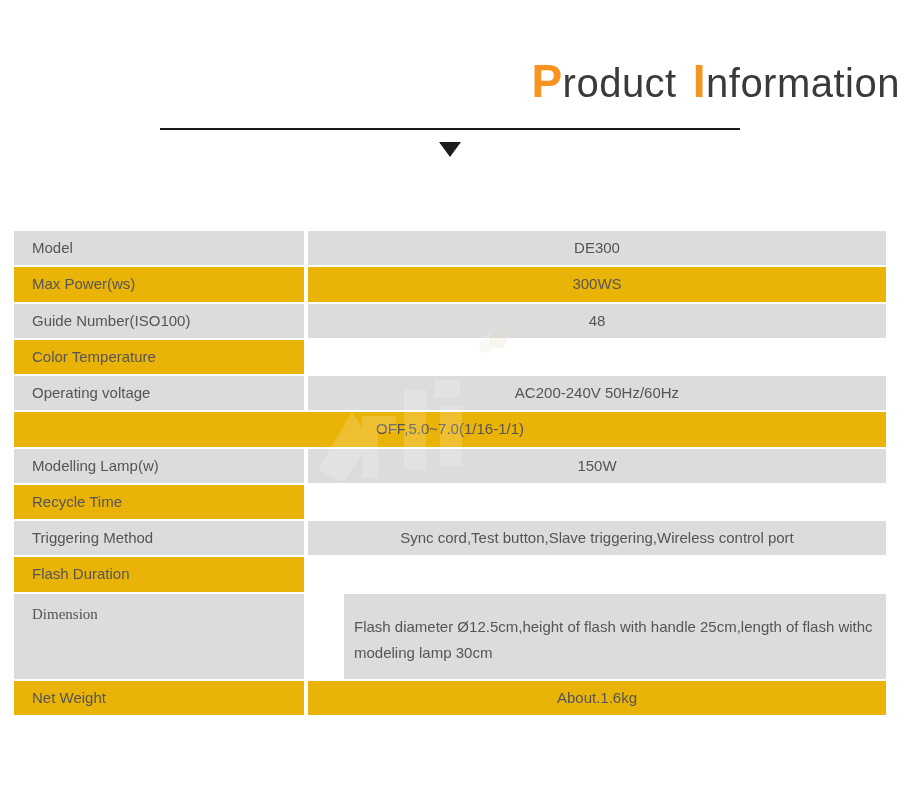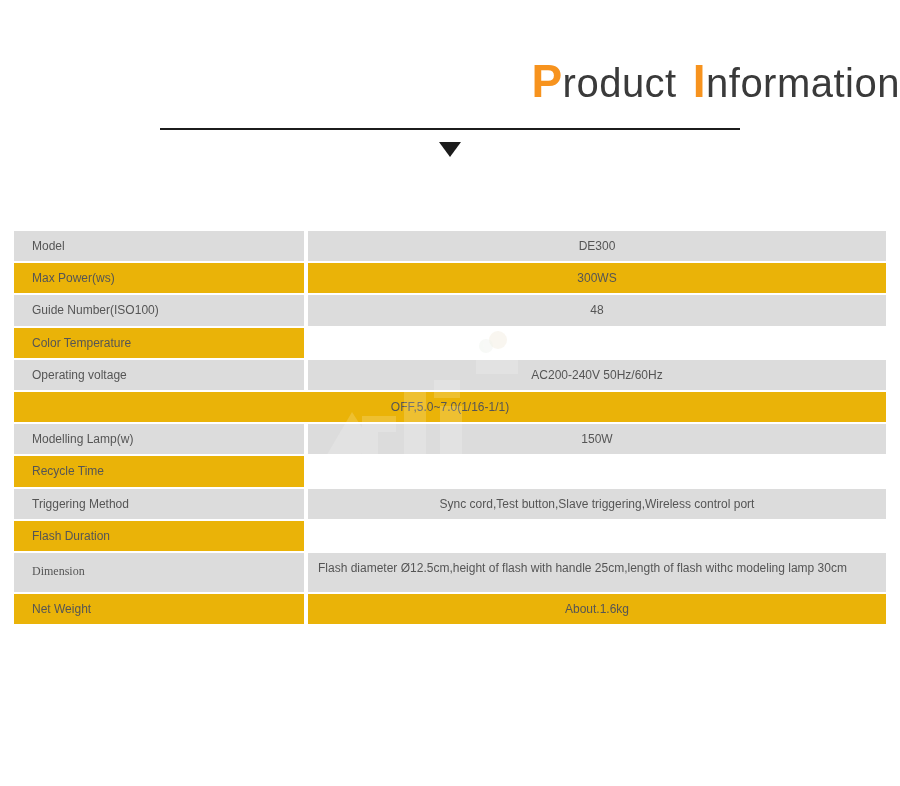--- a/index.html
+++ b/index.html
@@ -71,21 +71,21 @@
     top: 231px;
     width: 872px;
   }
   .spec-row {
     display: flex;
     align-items: stretch;
     margin-bottom: 2px;
   }
   .spec-row .cell {
     color: #555555;
-    font-size: 12px;
+    font-size: 15px;
     line-height: 1.35;
     box-sizing: border-box;
     display: flex;
     align-items: center;
   }
   .spec-row .label {
     width: 290px;
     flex: 0 0 290px;
     padding: 7px 0 7px 18px;
     justify-content: flex-start;
@@ -108,24 +108,25 @@
   
   .row-tall .label {
     align-items: flex-start;
     padding-top: 10px;
     font-family: Liberation Serif, serif;
   }
   .row-tall .value {
     justify-content: flex-start;
     text-align: left;
     padding-left: 10px;
-    padding-top: 5px;
+    padding-top: 20px;
     padding-bottom: 13px;
     align-items: flex-start;
     line-height: 1.75;
+    margin-left: 36px;
   }
   
   .row-wide .value {
     padding-left: 4px;
     padding-right: 4px;
   }
 
   
   .watermark {
     position: absolute;

